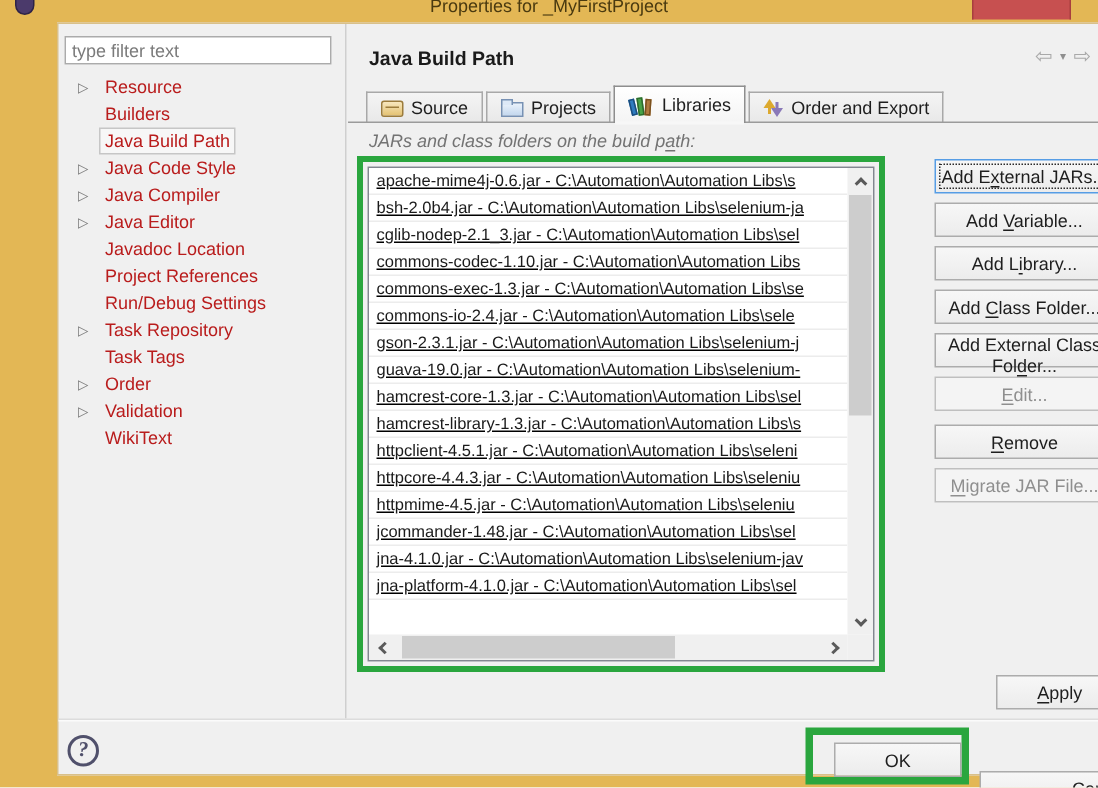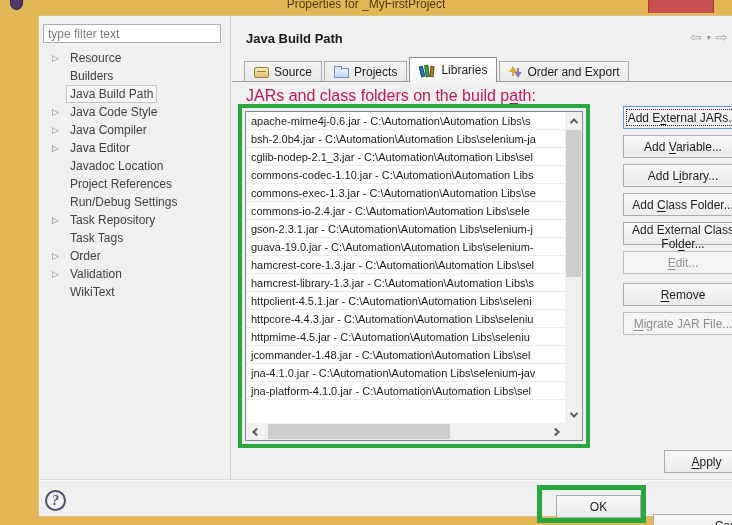--- a/index.html
+++ b/index.html
@@ -24,21 +24,21 @@
                 border-right:1px solid #CFCFCF; }
   .filter { position:absolute; left:4px; top:8px; width:178px; height:19px;
             border:1px solid #ABABAB; background:#fff; font-size:12px; padding:0 4px;
             font-family:"Liberation Sans", sans-serif; color:#333; }
   .filter::placeholder { color:#7B7B7B; opacity:1; }
   .tree { position:absolute; left:0; top:33px; right:1px; }
   .tree-item { display:flex; align-items:center; height:18px; cursor:default; }
   .expander { width:15px; margin-left:13px; font-size:9px; color:#7A7A7A; visibility:hidden;
               text-align:left; flex:0 0 15px; }
   .tree-item.has-children .expander { visibility:visible; }
-  .tree-label { font-size:12px; color:#404040; padding:1px 3px; white-space:nowrap; }
+  .tree-label { font-size:12px; color:#b91c1c; padding:1px 3px; white-space:nowrap; }
   .tree-item.selected .tree-label { background:#F7F7F7; outline:1px solid #C6C6C6; }
 
   
   .right-panel { position:absolute; left:193px; top:0; width:523px; height:463px; }
   .rp-title { position:absolute; left:14px; top:15px; font-size:13px; font-weight:bold; color:#1A1A1A; }
   .nav { position:absolute; right:8px; top:14px; display:flex; align-items:center; gap:5px; }
   .nav-arrow { font-size:14px; color:#A9A9A9; line-height:14px; }
   .nav-dd { font-size:8px; color:#8F8F8F; }
   .nav-menu { font-size:11px; color:#2F2B45; }
 
@@ -66,33 +66,33 @@
   .books-icon { position:relative; width:17px; height:13px; }
   .books-icon .b1 { position:absolute; left:1px; bottom:0; width:4px; height:11px; background:#2F7CC0; border:1px solid #1C4E7E; transform:rotate(-14deg); }
   .books-icon .b2 { position:absolute; left:6px; bottom:0; width:4px; height:12px; background:#47A447; border:1px solid #2E6B2E; transform:rotate(-8deg); }
   .books-icon .b3 { position:absolute; left:11px; bottom:0; width:4px; height:11px; background:#B07A3F; border:1px solid #7A511F; transform:rotate(4deg); }
   .oe-icon { position:relative; width:13px; height:14px; }
   .oe-icon .up   { position:absolute; left:0; top:1px; width:0; height:0; border-left:4px solid transparent; border-right:4px solid transparent; border-bottom:6px solid #DCA92F; }
   .oe-icon .ustem{ position:absolute; left:3px; top:6px; width:2px; height:5px; background:#DCA92F; }
   .oe-icon .down { position:absolute; right:0; bottom:1px; width:0; height:0; border-left:4px solid transparent; border-right:4px solid transparent; border-top:6px solid #8A79B8; }
   .oe-icon .dstem{ position:absolute; right:3px; bottom:6px; width:2px; height:5px; background:#8A79B8; }
 
-  .section-label { position:absolute; left:14px; top:71px; font-size:16px; color:#be185d; }
+  .section-label { position:absolute; left:14px; top:71px; font-size:12px; color:#737373;font-style:italic; }
   .section-label u, .btn u { text-underline-offset:2px; }
 
   
   .list-annotation { position:absolute; left:6px; top:88px; width:352px; height:344px;
                      border:4px solid #2AA63E; z-index:3; pointer-events:none; }
   .ok-annotation { position:absolute; left:498px; top:469px; width:109px; height:38px;
                    border:5px solid #2AA63E; z-index:6; pointer-events:none; }
 
   
   .jar-list { position:absolute; left:13px; top:95px; width:338px; height:330px; background:#fff;
               border:1px solid #828790; }
-  .rows { position:absolute; left:0; top:0; right:17px; bottom:17px; overflow:hidden; }
+  .rows { position:absolute; left:0; top:0; right:17px; bottom:17px; overflow:hidden;text-decoration:underline; }
   .jar-row { height:18px; line-height:18px; font-size:11px; color:#1A1A1A; padding:0 2px 0 5px;
              white-space:nowrap; overflow:hidden; border-bottom:1px solid #ECECEC; cursor:default; }
 
   
   .vscroll { position:absolute; top:0; right:0; bottom:17px; width:17px; background:#F0F0F0; }
   .hscroll { position:absolute; left:0; right:17px; bottom:0; height:17px; background:#F0F0F0; }
   .sb-corner { position:absolute; right:0; bottom:0; width:17px; height:17px; background:#F0F0F0; }
   .sb-btn { position:absolute; width:17px; height:17px; display:flex; align-items:center; justify-content:center; }
   .vs-up { top:0; } .vs-down { bottom:0; } .hs-left { left:0; } .hs-right { right:0; }
   .chev { width:6px; height:6px; border-right:2px solid #5A5A5A; border-bottom:2px solid #5A5A5A; }

